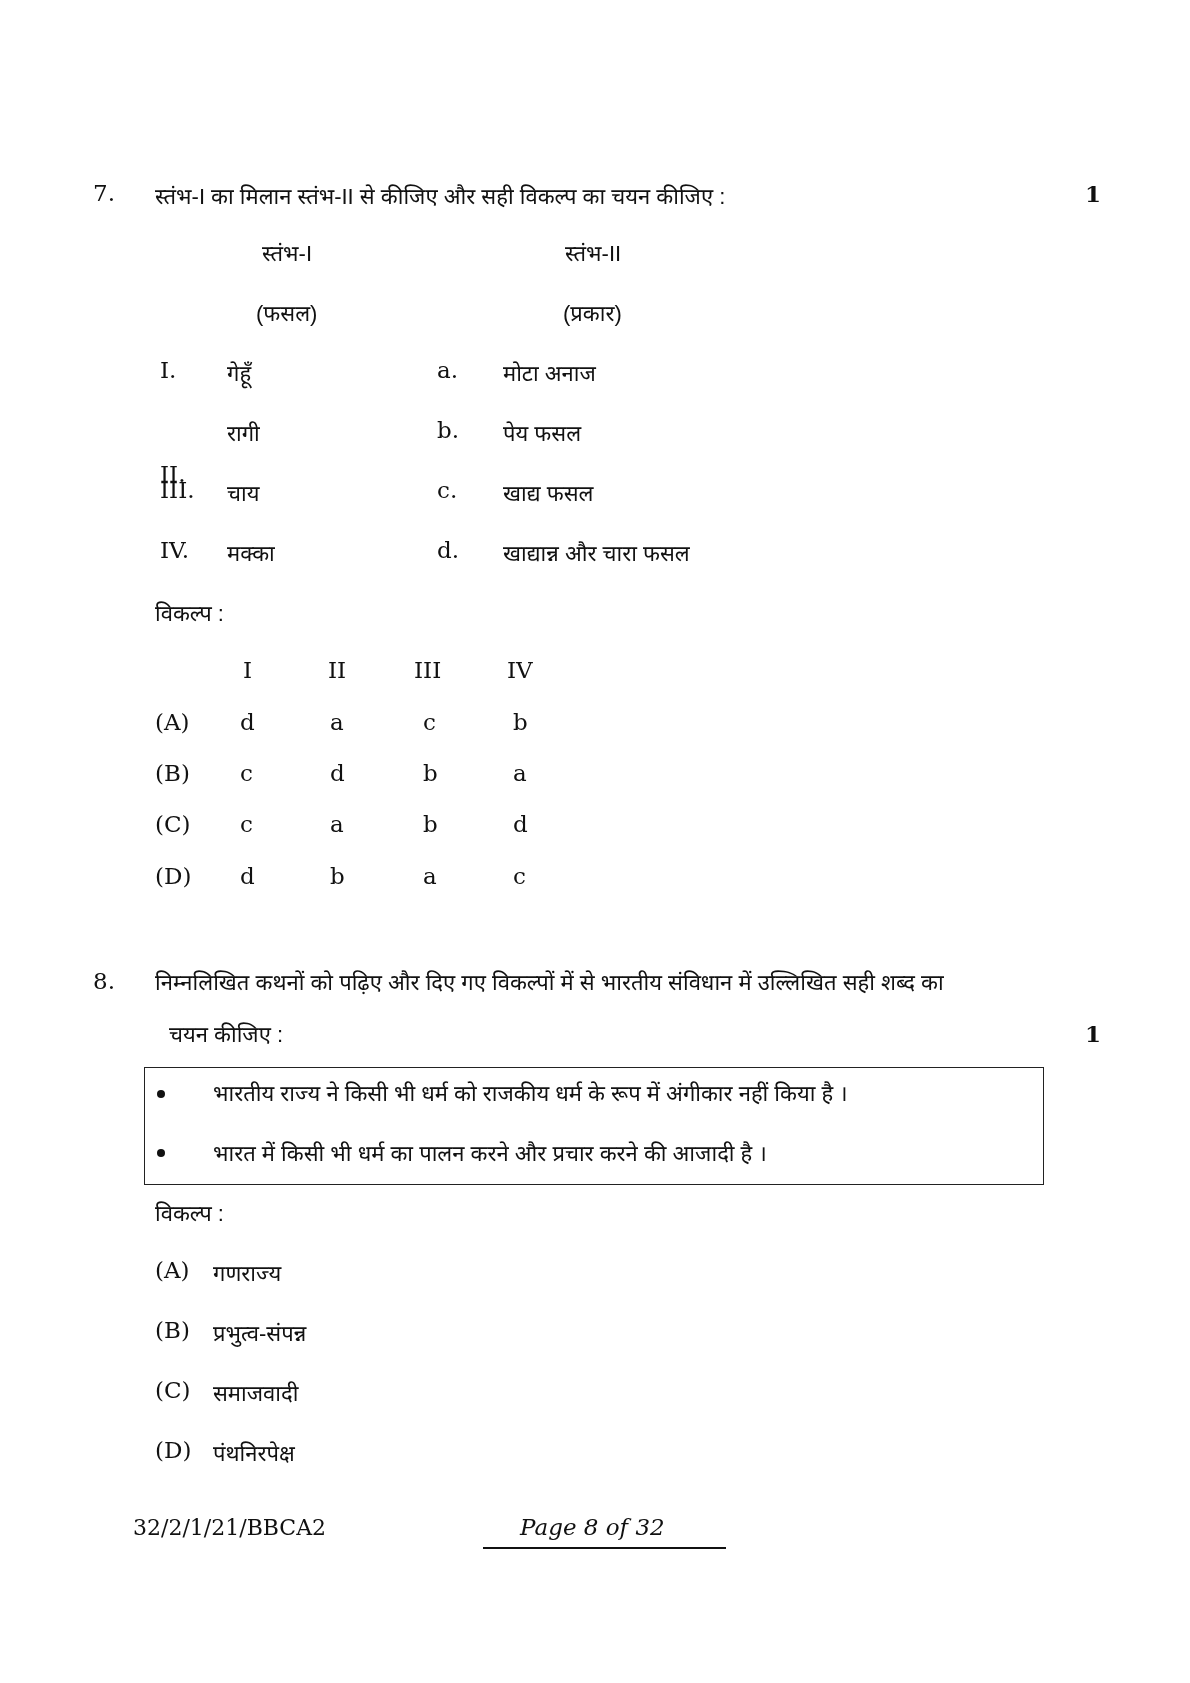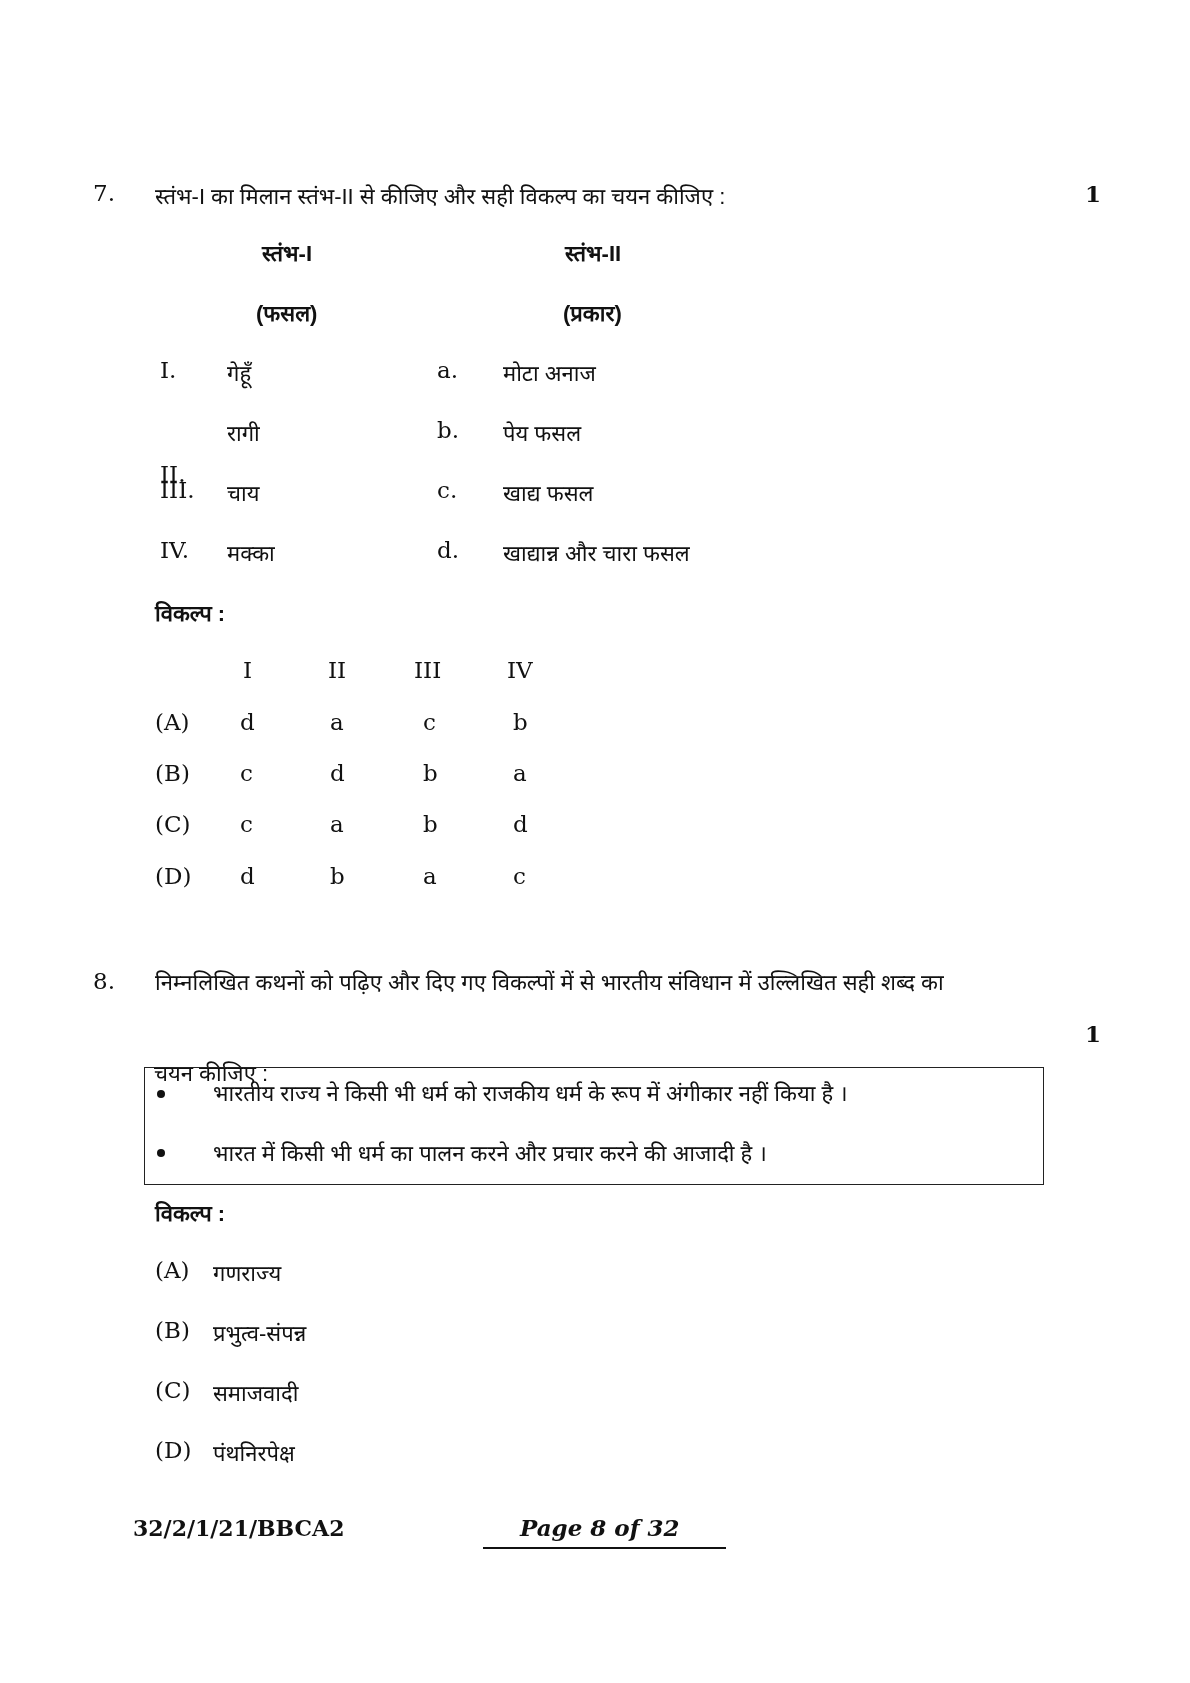--- a/index.html
+++ b/index.html
@@ -6,21 +6,21 @@
     body {
       width: 1190px; height: 1683px; position: relative; overflow: hidden;
       color: #111111;
       font-family: "Liberation Serif", "DejaVu Serif", serif;
     }
     .abs { position: absolute; white-space: nowrap; }
     .serif { font-family: "DejaVu Serif", "Liberation Serif", serif; }
     .hindi { font-family: "Liberation Sans", "DejaVu Sans", sans-serif; }
     .fs-main { font-size: 23px; }
     .fs-hin { font-size: 22px; }
-    .bold { font-weight: bold; }
+    .bold { font-weight: normal; }
 
     .qnum { left: 93px; }
     .marks { left: 1085px; font-weight: bold; }
 
     .stmt-box {
       position: absolute; left: 144px; top: 1067px; width: 900px; height: 118px;
       border: 1.5px solid #222; box-sizing: border-box;
     }
     .bullet {
       position: absolute; width: 8px; height: 8px; border-radius: 50%; background: #111;
@@ -106,21 +106,21 @@
       <div class="abs serif fs-main" style="left:330px; top:863px;">b</div>
       <div class="abs serif fs-main" style="left:423px; top:863px;">a</div>
       <div class="abs serif fs-main" style="left:513px; top:863px;">c</div>
     </div>
   </div>
 </div>
 
 <div>
   <div class="abs qnum serif fs-main" style="top:968px;">8.</div>
   <div class="abs hindi fs-hin" style="left:155px; top:966px;">निम्नलिखित कथनों को पढ़िए और दिए गए विकल्पों में से भारतीय संविधान में उल्लिखित सही शब्द का</div>
-  <div class="abs hindi fs-hin" style="left:154px; top:1018px;margin-top:39px;">चयन कीजिए :</div>
+  <div class="abs hindi fs-hin" style="left:169px; top:1018px;">चयन कीजिए :</div>
   <div class="abs marks serif fs-main" style="top:1020px;">1</div>
 
   <div class="stmt-box"></div>
   <div>
     <span class="bullet" style="left:157px; top:1090px;"></span>
     <div class="abs hindi fs-hin" style="left:213px; top:1077px;">भारतीय राज्य ने किसी भी धर्म को राजकीय धर्म के रूप में अंगीकार नहीं किया है ।</div>
   </div>
   <div>
     <span class="bullet" style="left:157px; top:1149px;"></span>
     <div class="abs hindi fs-hin" style="left:213px; top:1137px;">भारत में किसी भी धर्म का पालन करने और प्रचार करने की आजादी है ।</div>

